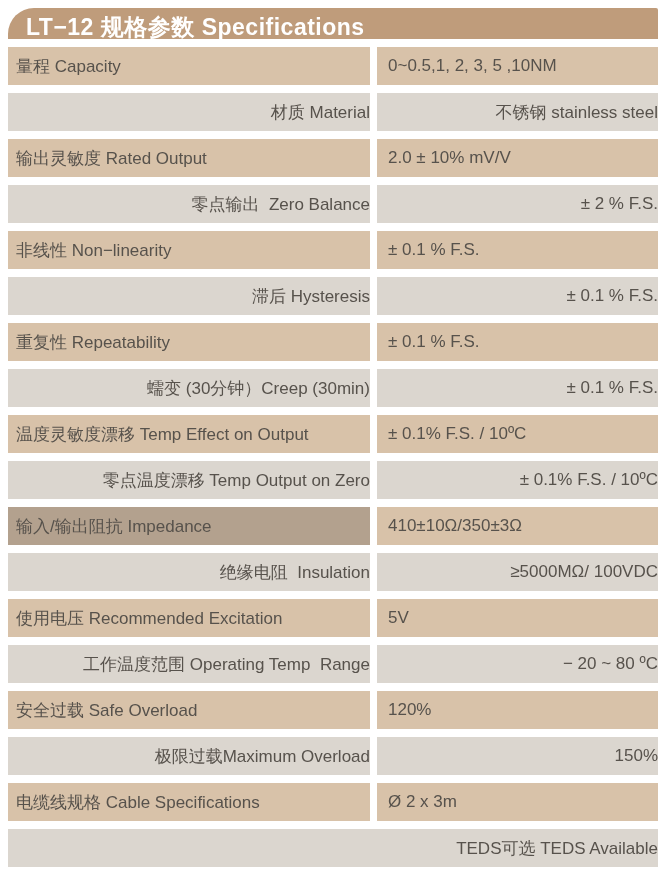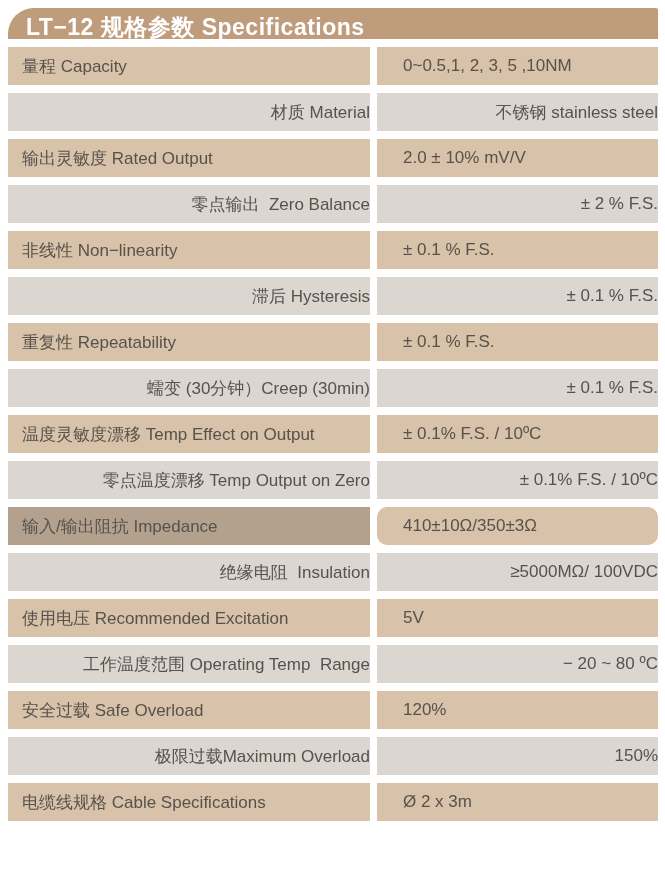--- a/index.html
+++ b/index.html
@@ -40,31 +40,31 @@
     align-items: center;
     font-size: 17px;
     color: var(--text, #57524c);
     box-sizing: border-box;
     overflow: hidden;
   }
   .cell span { white-space: pre-wrap; }
   .label-cell {
     width: 362px;
     min-width: 362px;
-    padding-left: 14px;
+    padding-left: 8px;
     margin-right: 7px;
   }
   .value-cell {
     flex: 1;
-    padding-left: 26px;
+    padding-left: 11px;
   }
   .row.tan .cell { background: var(--row_tan, #d8c2a9); }
   .row.light .cell { background: var(--row_light, #dbd6cf); justify-content: flex-end; }
   .row.dark-label .label-cell { background: var(--row_dark, #b3a18e); }
-  .row.dark-label .value-cell { background: var(--row_tan, #d8c2a9); border-radius: 10px; }
+  .row.dark-label .value-cell { background: var(--row_tan, #d8c2a9); }
   .row.full .label-cell {
     width: 100%;
     min-width: 100%;
     margin-right: 0;
   }
 </style>
 </head>
 <body>
 
 <div class="sheet">
@@ -221,15 +221,20 @@
 
     <div class="row tan">
       <div class="cell label-cell">
           <span>电缆线规格 Cable Specifications</span>
         </div>
       <div class="cell value-cell">
           <span>Ø 2 x 3m</span>
         </div>
     </div>
 
+    <div class="row light full">
+      <div class="cell label-cell">
+          <span>TEDS可选 TEDS Available</span>
+        </div>
+    </div>
 
   </div>
 </div>
 
 </body></html>

